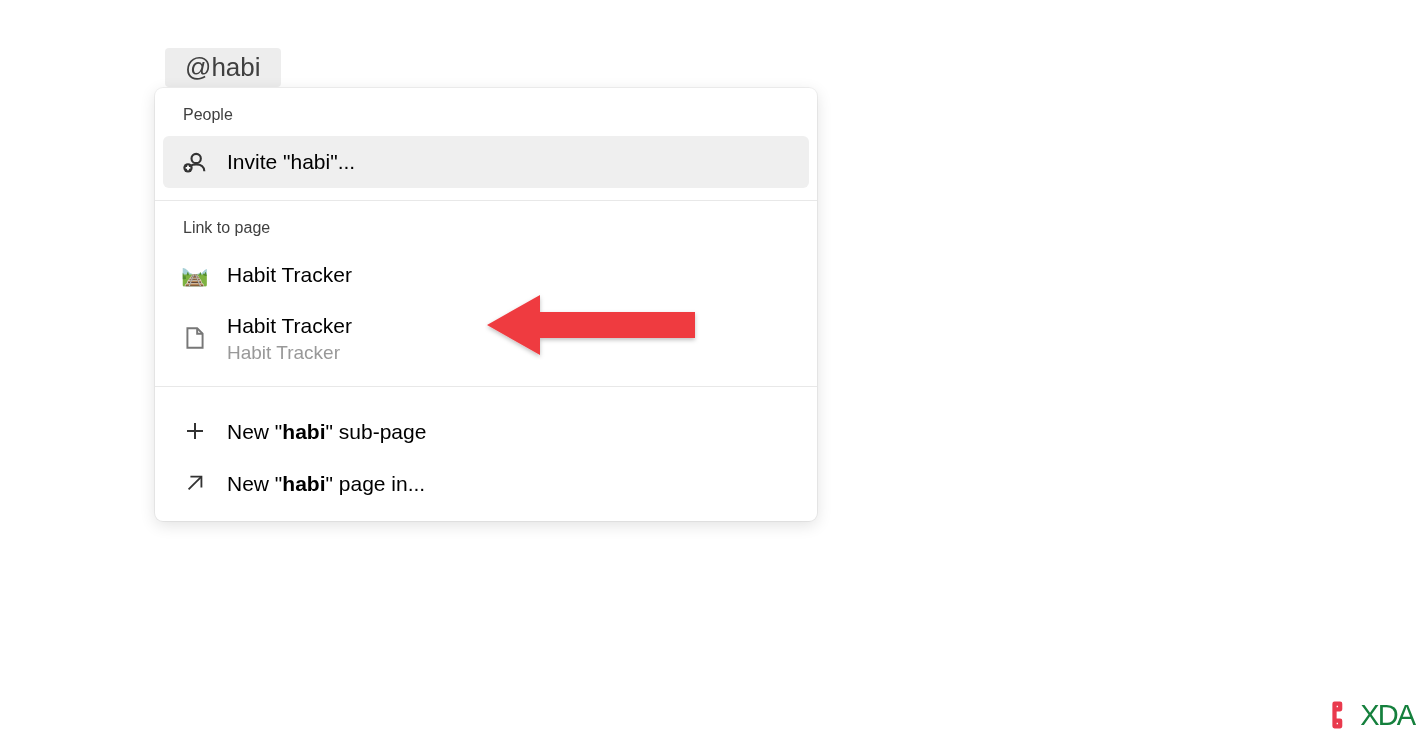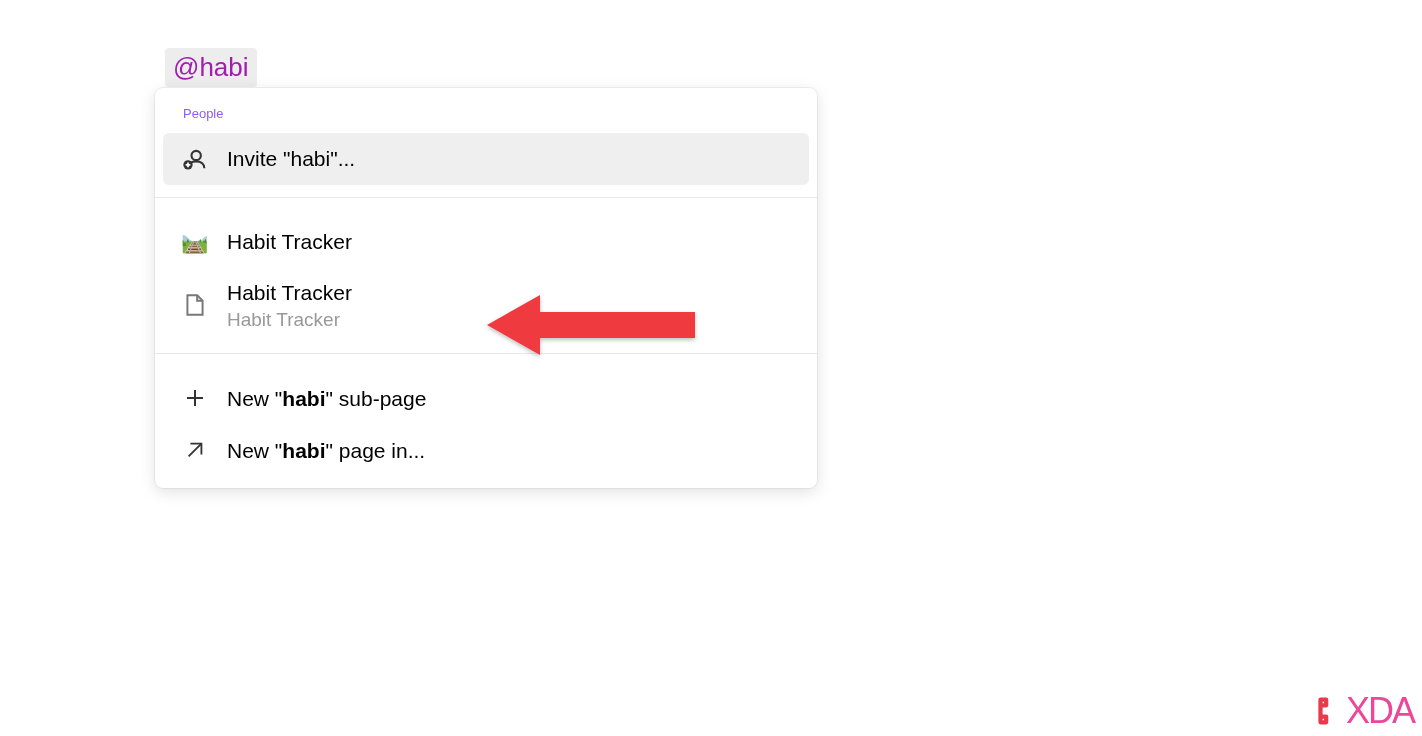--- a/index.html
+++ b/index.html
@@ -13,43 +13,43 @@
       position: relative;
       width: 1422px;
       height: 736px;
     }
     .mention-input {
       position: absolute;
       top: 48px;
       left: 165px;
       background: #ededed;
       border-radius: 4px;
-      padding: 4px 8px;
+      padding: 4px 20px;
       font-size: 26px;
-      color: #a21caf;
+      color: #404040;
     }
     .dropdown {
       position: absolute;
       top: 88px;
       left: 155px;
       width: 662px;
       background: #fff;
       border-radius: 8px;
       box-shadow: 0 4px 16px rgba(0,0,0,0.12), 0 0 0 1px rgba(0,0,0,0.05);
       overflow: hidden;
     }
     .section {
       padding: 18px 0 12px 0;
     }
     .section + .section {
       border-top: 1px solid #e8e8e8;
     }
     .section-header {
-      color: #8b5cf6;
-      font-size: 13px;
+      color: #404040;
+      font-size: 16px;
       padding: 0 28px 12px 28px;
     }
     .item {
       display: flex;
       align-items: center;
       padding: 10px 16px;
       margin: 0 8px;
       border-radius: 6px;
       cursor: pointer;
     }
@@ -90,22 +90,22 @@
       top: 290px;
       left: 485px;
       pointer-events: none;
     }
     .xda-logo {
       position: absolute;
       bottom: 4px;
       right: 8px;
       font-family: sans-serif;
       font-weight: 300;
-      font-size: 36px;
-      color: #ec4899;
+      font-size: 29px;
+      color: #15803d;
       letter-spacing: -2px;
       display: flex;
       align-items: center;
     }
   </style>
 </head>
 <body>
 
 <div class="mention-input">
   <span>@habi</span>
@@ -125,20 +125,21 @@
           <line x1="4" y1="17" x2="8" y2="17" stroke="#fff" stroke-width="1.5"></line>
         </svg>
       </div>
       <div class="item-text">
         <span>Invite "</span><span>habi</span><span>"...</span>
       </div>
     </div>
   </div>
 
   <div class="section">
+    <div class="section-header">Link to page</div>
     <div class="item">
       <div class="item-icon emoji-icon">🛤️</div>
       <div class="item-text">Habit Tracker</div>
     </div>
     <div class="item">
       <div class="item-icon">
         <svg width="26" height="26" viewBox="0 0 24 24" fill="none" stroke="#777" stroke-width="1.8">
           <path d="M 5 3 L 14 3 L 19 8 L 19 21 L 5 21 Z"></path>
           <path d="M 14 3 L 14 8 L 19 8"></path>
         </svg>

